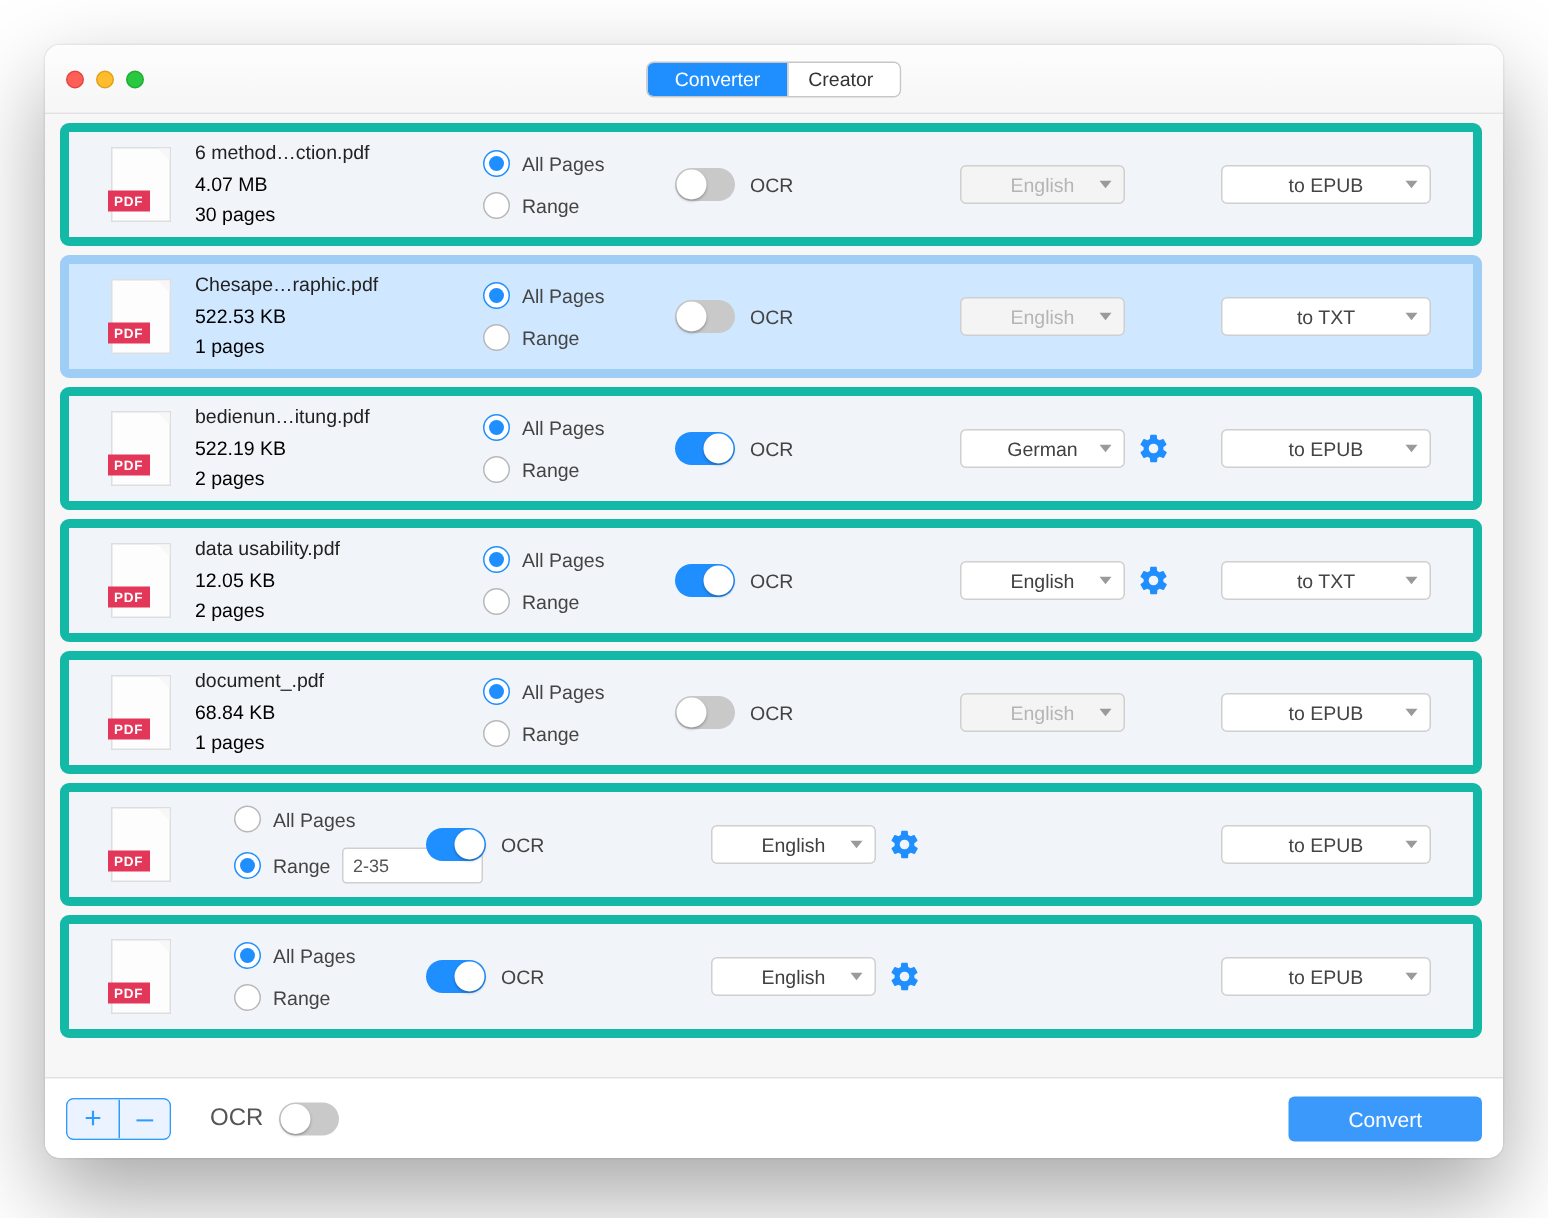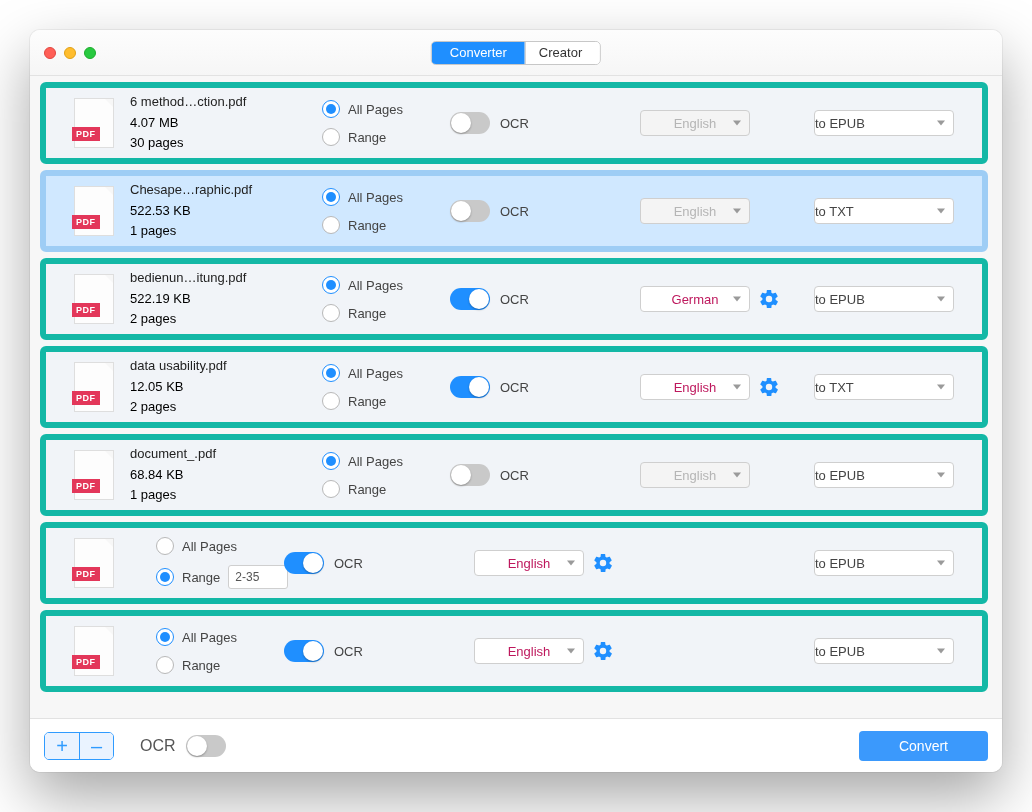--- a/index.html
+++ b/index.html
@@ -81,58 +81,58 @@
   .fileinfo .fmeta { color:#000000; }
   .pages { width:170px; flex:0 0 170px; display:flex; flex-direction:column; gap:10px;}
   .radio-line { display:flex; align-items:center; gap:8px; color:#444;margin-left:42px;}
   .radio {
     width:18px;height:18px;border-radius:50%;border:1px solid #b8b8b8;background:#fff;
     display:flex;align-items:center;justify-content:center;flex:0 0 18px;
   }
   .radio.on { border-color:#1f8fff;}
   .radio.on::after{content:'';width:10px;height:10px;border-radius:50%;background:#1f8fff;}
   .range-input {
-    width:60px;height:24px;border:1px solid #cfcfcf;border-radius:3px;
+    width:94px;height:24px;border:1px solid #cfcfcf;border-radius:3px;
     padding:0 6px;font-size:12px;color:#555;background:#fff;
   }
   .ocr-col { width:190px; flex:0 0 190px; display:flex; align-items:center; gap:10px;}
   .toggle {
     width:40px;height:22px;border-radius:11px;position:relative;flex:0 0 40px;
     background:#c9c9c9;
   }
   .toggle.on { background:#1f8fff;}
   .toggle .knob{
     position:absolute;top:1px;left:1px;width:20px;height:20px;border-radius:50%;
     background:#fff;box-shadow:0 1px 2px rgba(0,0,0,0.3);
     transition:none;
   }
   .toggle.on .knob{left:19px;}
   .ocr-label{color:#444;}
   .lang-col { width:150px; flex:0 0 150px; display:flex; align-items:center; gap:8px;}
   .dropdown {
     height:26px; width:110px; border:1px solid #cfcfcf; border-radius:4px;
     background:#fff; display:flex; align-items:center; justify-content:center;
-    position:relative; color:#be185d; font-size:13px;
+    position:relative; color:#404040; font-size:13px;
   }
   .dropdown.disabled{color:#b5b5b5;background:#f4f4f4;}
   .dropdown .caret{
     position:absolute; right:8px; top:50%; transform:translateY(-50%);
     width:0;height:0;border-left:4px solid transparent;border-right:4px solid transparent;
     border-top:5px solid #9a9a9a;
   }
   .gear {
     width:22px;height:22px;flex:0 0 22px;
     color:#1f8fff;
   }
   .gear svg{width:22px;height:22px;display:block;}
   .spacer{flex:1;}
   .format-col{width:160px;flex:0 0 160px;display:flex;justify-content:flex-end;}
   .format-dd{
     height:26px;width:140px;border:1px solid #cfcfcf;border-radius:4px;background:#fff;
-    display:flex;align-items:center;position:relative;
+    display:flex;align-items:center;justify-content:center;position:relative;
     color:#444;font-size:13px;
   }
   .format-dd .caret{
     position:absolute;right:8px;top:50%;transform:translateY(-50%);
     width:0;height:0;border-left:4px solid transparent;border-right:4px solid transparent;
     border-top:5px solid #9a9a9a;
   }
 
   
   .footer {

